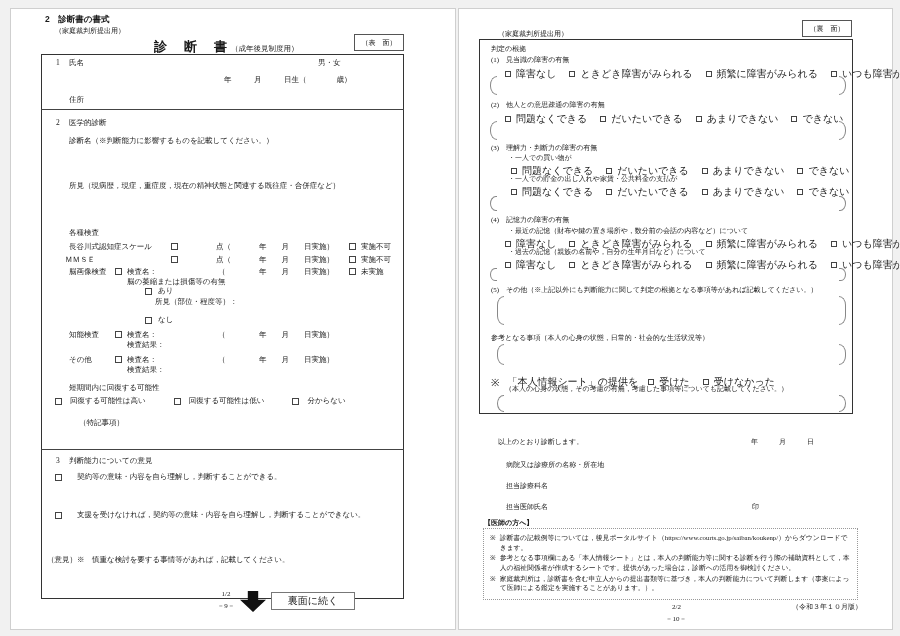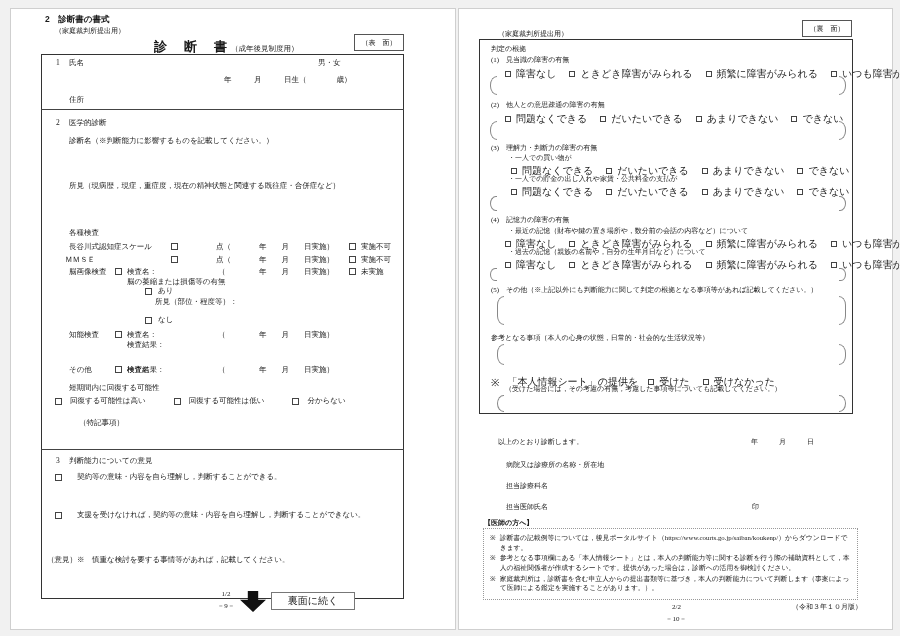--- a/index.html
+++ b/index.html
@@ -144,21 +144,21 @@
 
   <div class="row" style="top:321px">
     <span class="t" style="left:58px">知能検査</span>
     <span class="cb" style="left:104px"></span>
     <span class="t" style="left:116px">検査名：</span>
     <span class="t" style="left:207px">（</span>
     <span class="t" style="left:248px">年　　月　　日実施）</span>
   </div>
   <div class="t" style="left:116px;top:331px">検査結果：</div>
 
-  <div class="row" style="top:356px">
+  <div class="row" style="top:346px">
     <span class="t" style="left:58px">その他</span>
     <span class="cb" style="left:104px"></span>
     <span class="t" style="left:116px">検査名：</span>
     <span class="t" style="left:207px">（</span>
     <span class="t" style="left:248px">年　　月　　日実施）</span>
   </div>
   <div class="t" style="left:116px;top:356px">検査結果：</div>
 
   <div class="t" style="left:58px;top:374px">短期間内に回復する可能性</div>
   <div class="orow g28" style="left:44px;top:387px">
@@ -378,21 +378,21 @@
     <span class="lbl" style="margin-right:10px">「本人情報シート」の提供を</span>
     <span class="opt">
       <span class="cb"></span>
       <span class="lbl">受けた</span>
     </span>
     <span class="opt">
       <span class="cb"></span>
       <span class="lbl">受けなかった</span>
     </span>
   </div>
-  <div class="t" style="left:46px;top:376px">（受けた場合には，その考慮の有無，考慮した事項等についても記載してください。）</div>
+  <div class="t" style="left:46px;top:376px">（本人の心身の状態，その考慮の有無，考慮した事項等についても記載してください。）</div>
   <div class="pfield" style="left:38px;top:386px;width:349px;height:17px">
       <i class="pl"></i>
       <i class="pr"></i>
     </div>
 
   <div class="t" style="left:39px;top:429px">以上のとおり診断します。</div>
   <div class="t" style="left:292px;top:429px">年　　　月　　　日</div>
   <div class="t" style="left:47px;top:452px">病院又は診療所の名称・所在地</div>
   <div class="t" style="left:47px;top:473px">担当診療科名</div>
   <div class="t" style="left:47px;top:494px">担当医師氏名</div>

